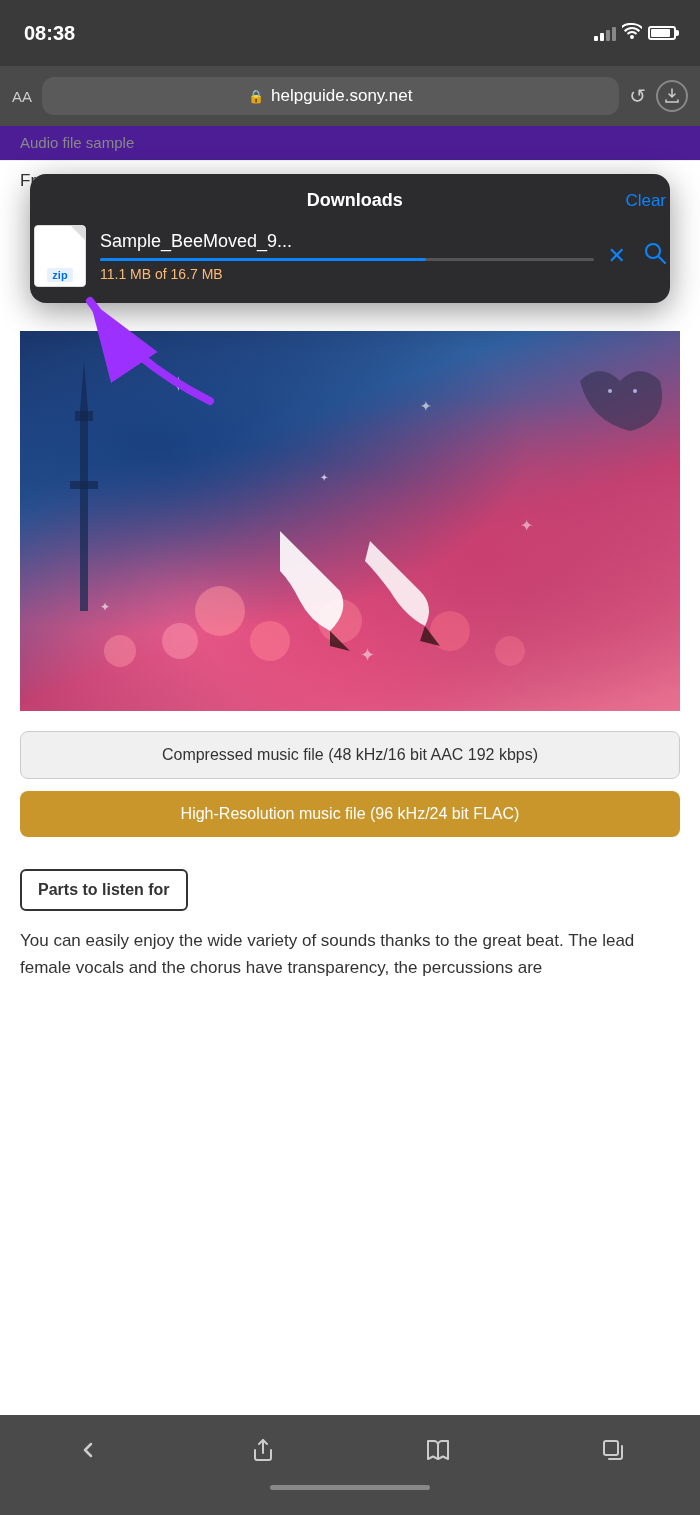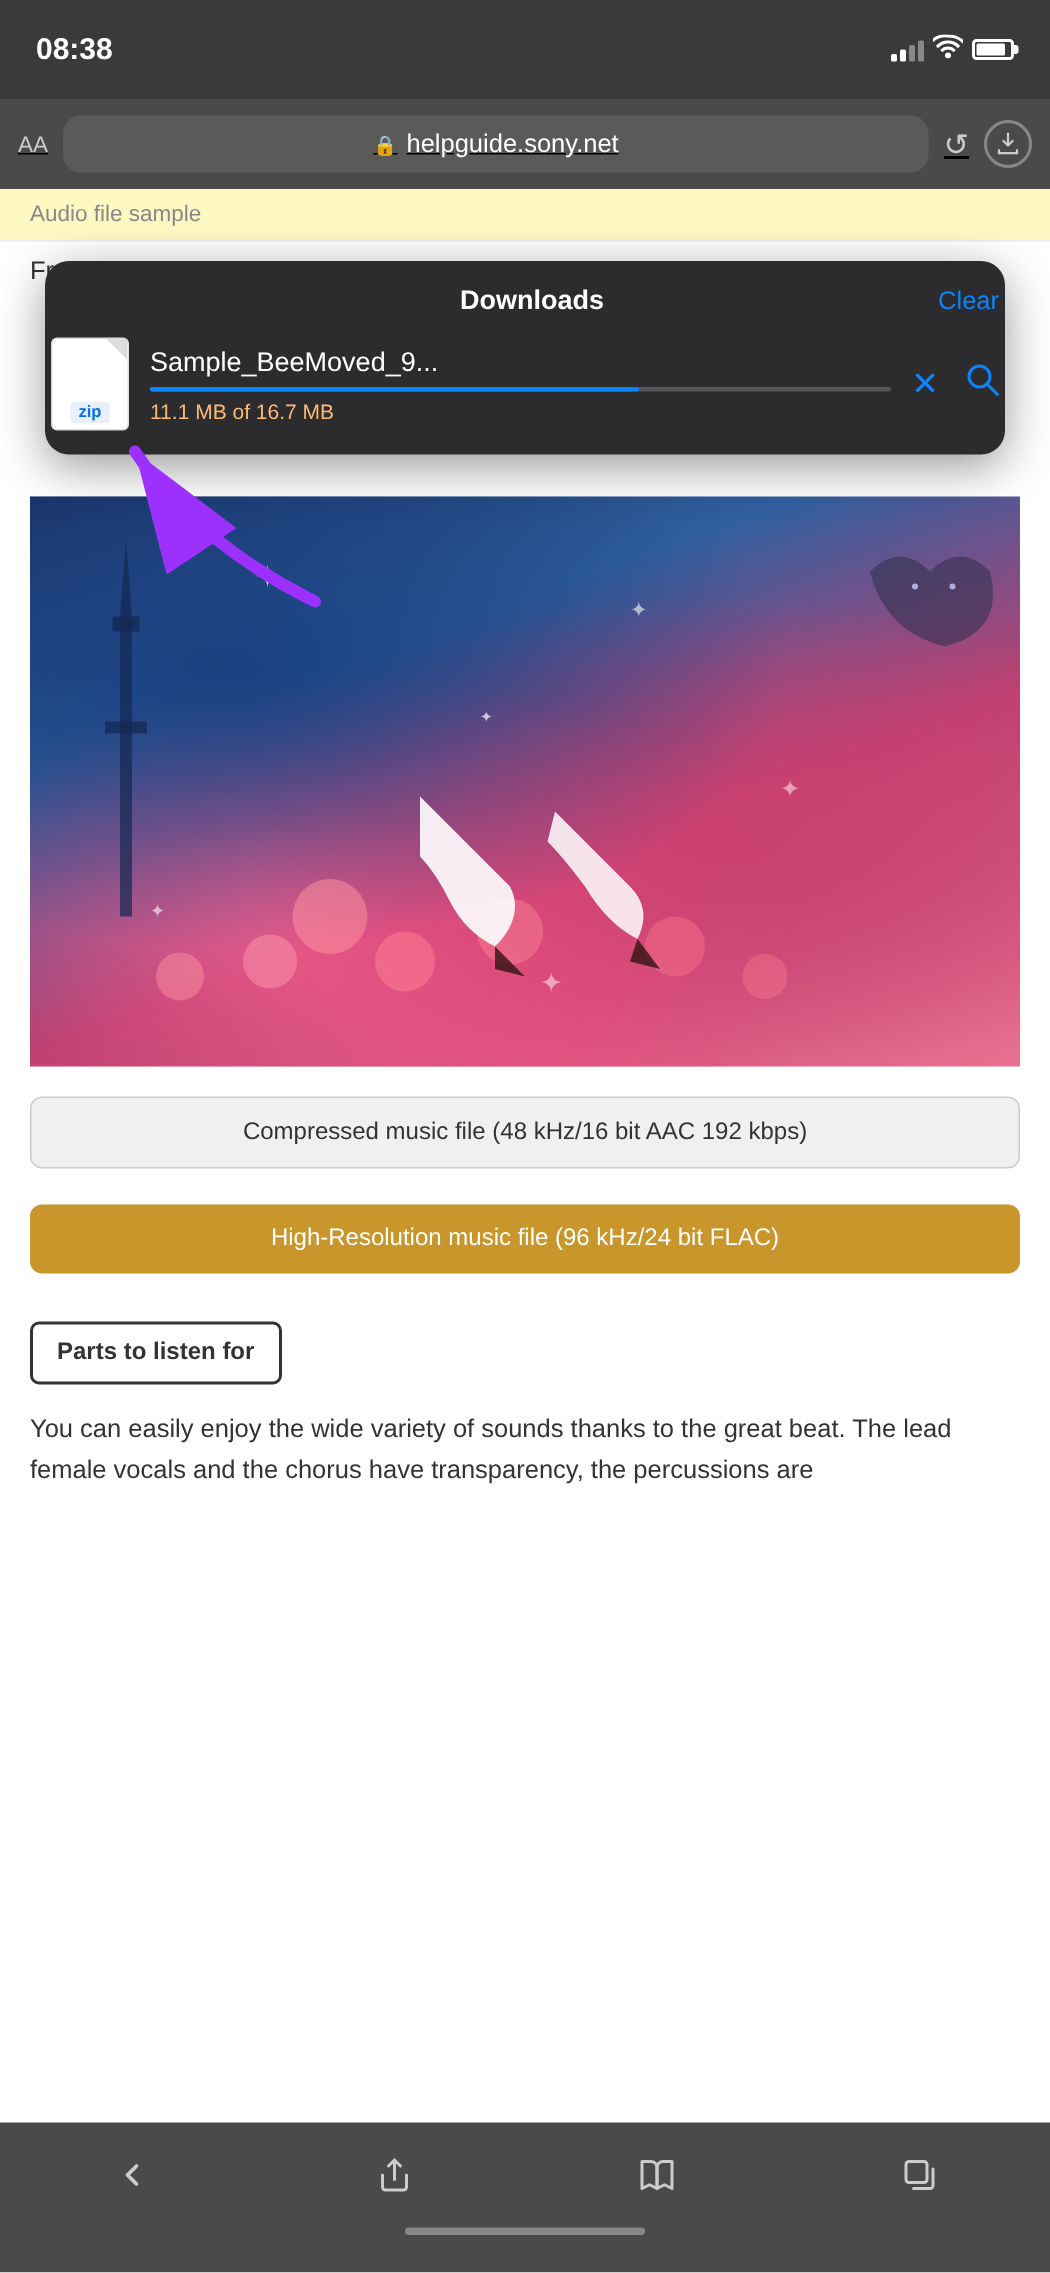--- a/index.html
+++ b/index.html
@@ -79,21 +79,20 @@
     }
 
     
     .address-bar {
       background: #4a4a4a;
       height: 60px;
       display: flex;
       align-items: center;
       padding: 0 12px;
       gap: 10px;
-      text-decoration: underline;
     }
     .aa-button {
       color: #ccc;
       font-size: 15px;
       font-weight: 500;
     }
     .url-bar {
       flex: 1;
       background: #5a5a5a;
       border-radius: 12px;
@@ -123,21 +122,21 @@
       display: flex;
       align-items: center;
       justify-content: center;
       color: #ccc;
       font-size: 16px;
     }
 
     
     .page-top {
       height: 35px;
-      background: #fef9c3;
+      background: #4c1d95;
       padding: 8px 20px;
       border-bottom: 1px solid #eee;
     }
     .page-top-text {
       color: #888;
       font-size: 15px;
     }
 
     
     .downloads-section {
@@ -288,21 +287,21 @@
     .download-btn-compressed {
       display: block;
       width: 100%;
       padding: 14px 16px;
       background: #f0f0f0;
       border: 1px solid #ccc;
       border-radius: 8px;
       text-align: center;
       color: #333;
       font-size: 16px;
-      margin-bottom: 24px;
+      margin-bottom: 12px;
     }
     .download-btn-hires {
       display: block;
       width: 100%;
       padding: 14px 16px;
       background: #c8962a;
       border: none;
       border-radius: 8px;
       text-align: center;
       color: #fff;

